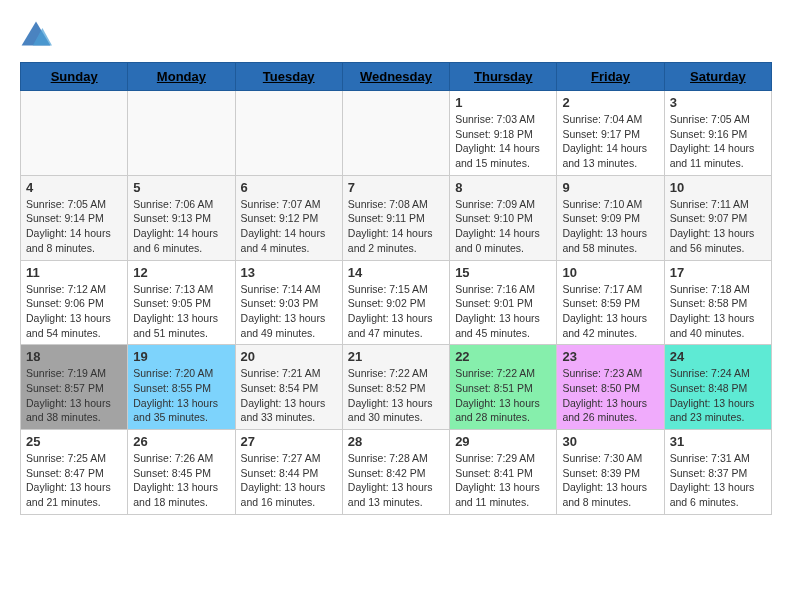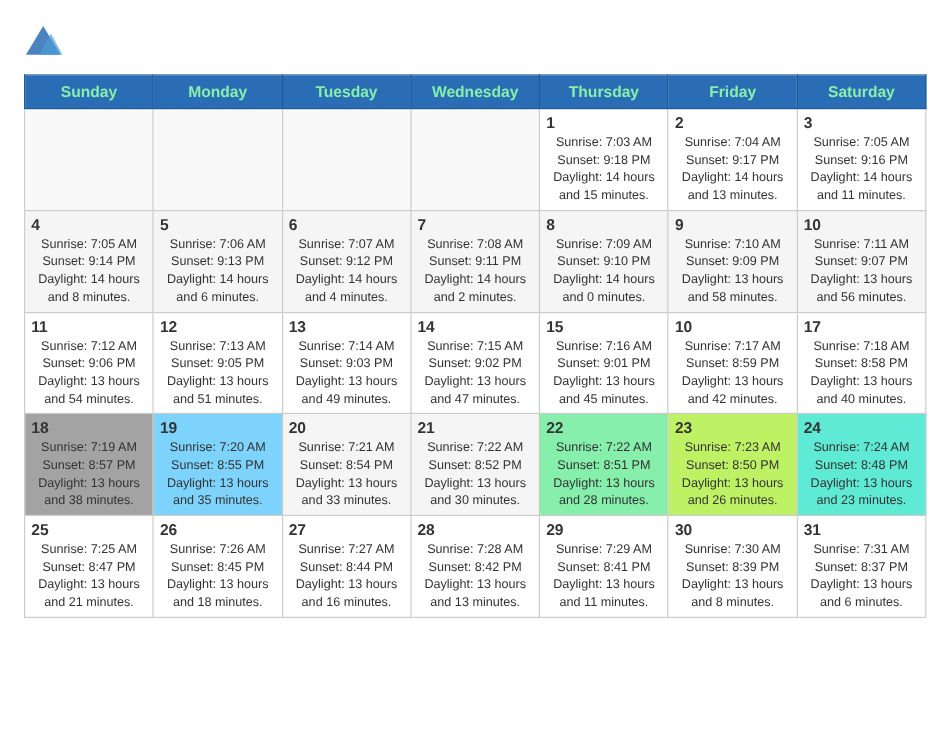--- a/index.html
+++ b/index.html
@@ -48,25 +48,26 @@
       font-size: 15px;
       color: #555;
     }
     .calendar {
       width: 100%;
       border-collapse: collapse;
       border: 1px solid #ccc;
     }
     .calendar th {
       background-color: #2a6db5;
-      color: #86efac;
+      color: #000000;
       text-align: center;
       padding: 6px 4px;
       font-size: 13px;
       border: 1px solid #1e5a9a;
+      text-decoration: underline;
     }
     .calendar td {
       vertical-align: top;
       border: 1px solid #ccc;
       padding: 4px 5px;
       width: calc(100% / 7);
       min-height: 80px;
       background: #fff;
       font-size: 11px;
       color: #333;
@@ -81,21 +82,20 @@
       font-size: 13px;
       font-weight: bold;
       display: block;
       margin-bottom: 2px;
       color: #333;
     }
     .day-info {
       font-size: 10.5px;
       line-height: 1.4;
       color: #333;
-      text-align: center;
     }
   </style>
 </head>
 <body>
 
 <div class="header-area">
   <div class="logo">
     <svg class="logo-icon" viewBox="0 0 40 40" xmlns="http://www.w3.org/2000/svg">
       <polygon points="20,2 38,32 2,32" fill="#2a6db5" opacity="0.85"></polygon>
       <polygon points="28,10 40,32 16,32" fill="#4a9fd5" opacity="0.7"></polygon>
@@ -216,21 +216,21 @@
           <div class="day-info">Sunrise: 7:21 AM<br>Sunset: 8:54 PM<br>Daylight: 13 hours<br>and 33 minutes.</div>
         </td>
         <td style="background: rgb(245, 245, 245); margin-left: 10px;">
           <span class="day-number">21</span>
           <div class="day-info">Sunrise: 7:22 AM<br>Sunset: 8:52 PM<br>Daylight: 13 hours<br>and 30 minutes.</div>
         </td>
         <td style="background: #86efac;">
           <span class="day-number">22</span>
           <div class="day-info">Sunrise: 7:22 AM<br>Sunset: 8:51 PM<br>Daylight: 13 hours<br>and 28 minutes.</div>
         </td>
-        <td style="background: #bef264;">
+        <td style="background: #f0abfc;">
           <span class="day-number">23</span>
           <div class="day-info">Sunrise: 7:23 AM<br>Sunset: 8:50 PM<br>Daylight: 13 hours<br>and 26 minutes.</div>
         </td>
         <td style="background: #5eead4;">
           <span class="day-number">24</span>
           <div class="day-info">Sunrise: 7:24 AM<br>Sunset: 8:48 PM<br>Daylight: 13 hours<br>and 23 minutes.</div>
         </td>
       </tr>
       <tr>
         <td>

